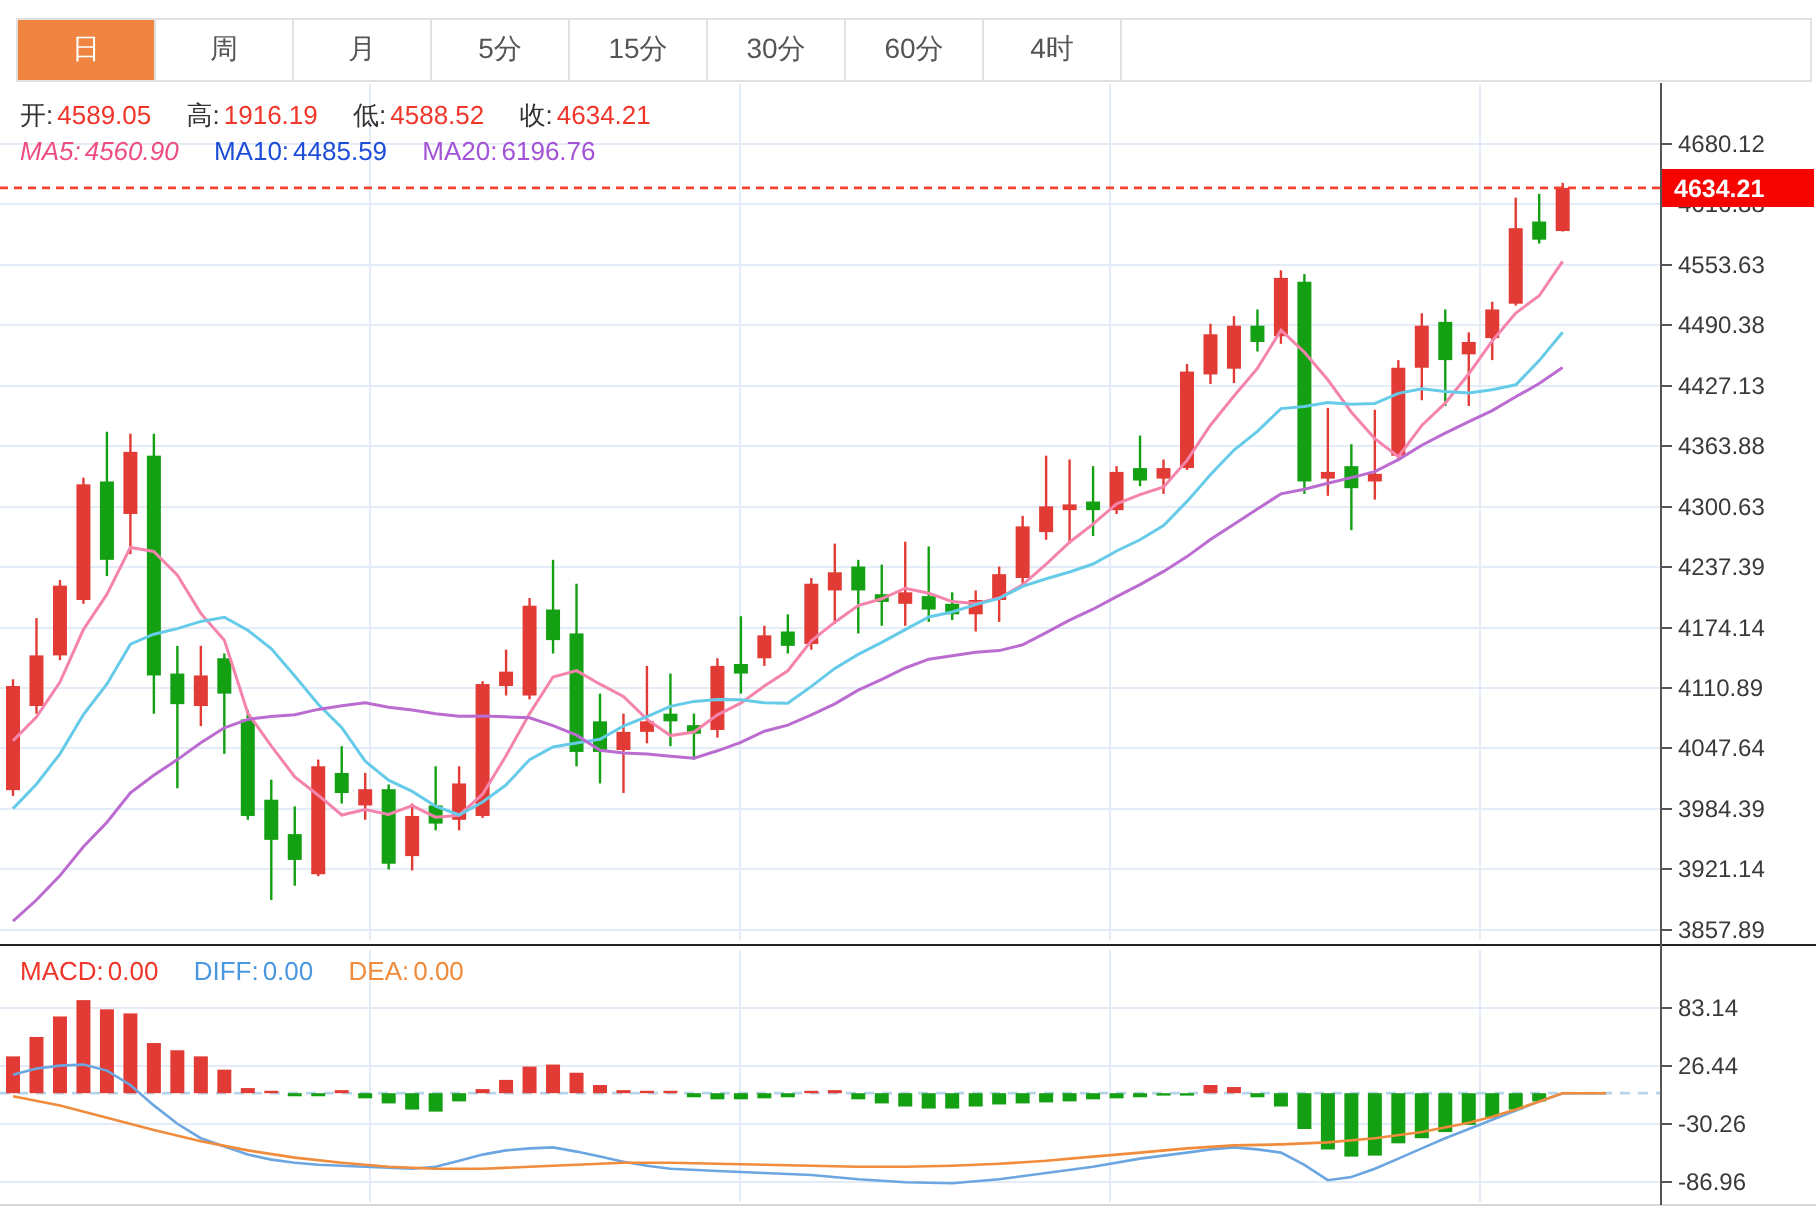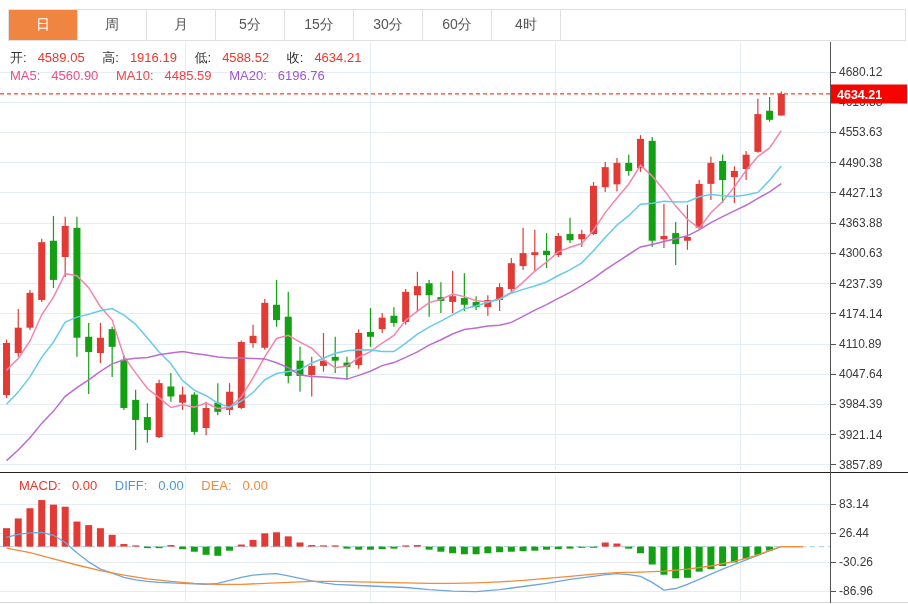--- a/index.html
+++ b/index.html
@@ -8,28 +8,28 @@
   .tabbar{position:absolute;left:8px;top:9px;width:898px;height:32px;display:flex;
           border:1px solid #e0e0e0;box-sizing:border-box;background:#fff;z-index:5;}
   .tab{width:69px;height:100%;display:flex;align-items:center;justify-content:center;
        font-size:14px;color:#555;border-right:1px solid #e0e0e0;box-sizing:border-box;cursor:pointer;}
   .tab.active{background:#ef8540;color:#fff;}
   .tab-filler{flex:1;}
   svg{position:absolute;left:0;top:0;}
   .hdr{position:absolute;font-size:13px;white-space:nowrap;z-index:4;}
   .hdr .grp{margin-right:14px;}
   .hdr .k{color:#333;}
-  .hdr .v{margin-left:11px;}
+  .hdr .v{margin-left:2px;}
   .red{color:#f0352b;}
   .ohlc{left:10px;top:49px;}
   .ma{left:10px;top:68px;}
-  .c-ma5{color:#ee4d80;}
-  .c-ma10{color:#ef4444;}
+  .c-ma5{color:#ee4d80;font-style:italic;}
+  .c-ma10{color:#1d4ed8;}
   .c-ma20{color:#a253d6;}
-  .macdrow{left:19px;top:478px;}
+  .macdrow{left:10px;top:478px;}
   .c-macd{color:#f0352b;}
   .c-diff{color:#4a97e0;}
   .c-dea{color:#ef8b3a;}
   svg text{font-family:"Liberation Sans","DejaVu Sans",sans-serif;font-size:12px;fill:#3a3a3a;}
   svg text.tag{fill:#fff;font-weight:bold;font-size:12.5px;}
 </style>
 </head>
 <body>
 
 <div class="app">

